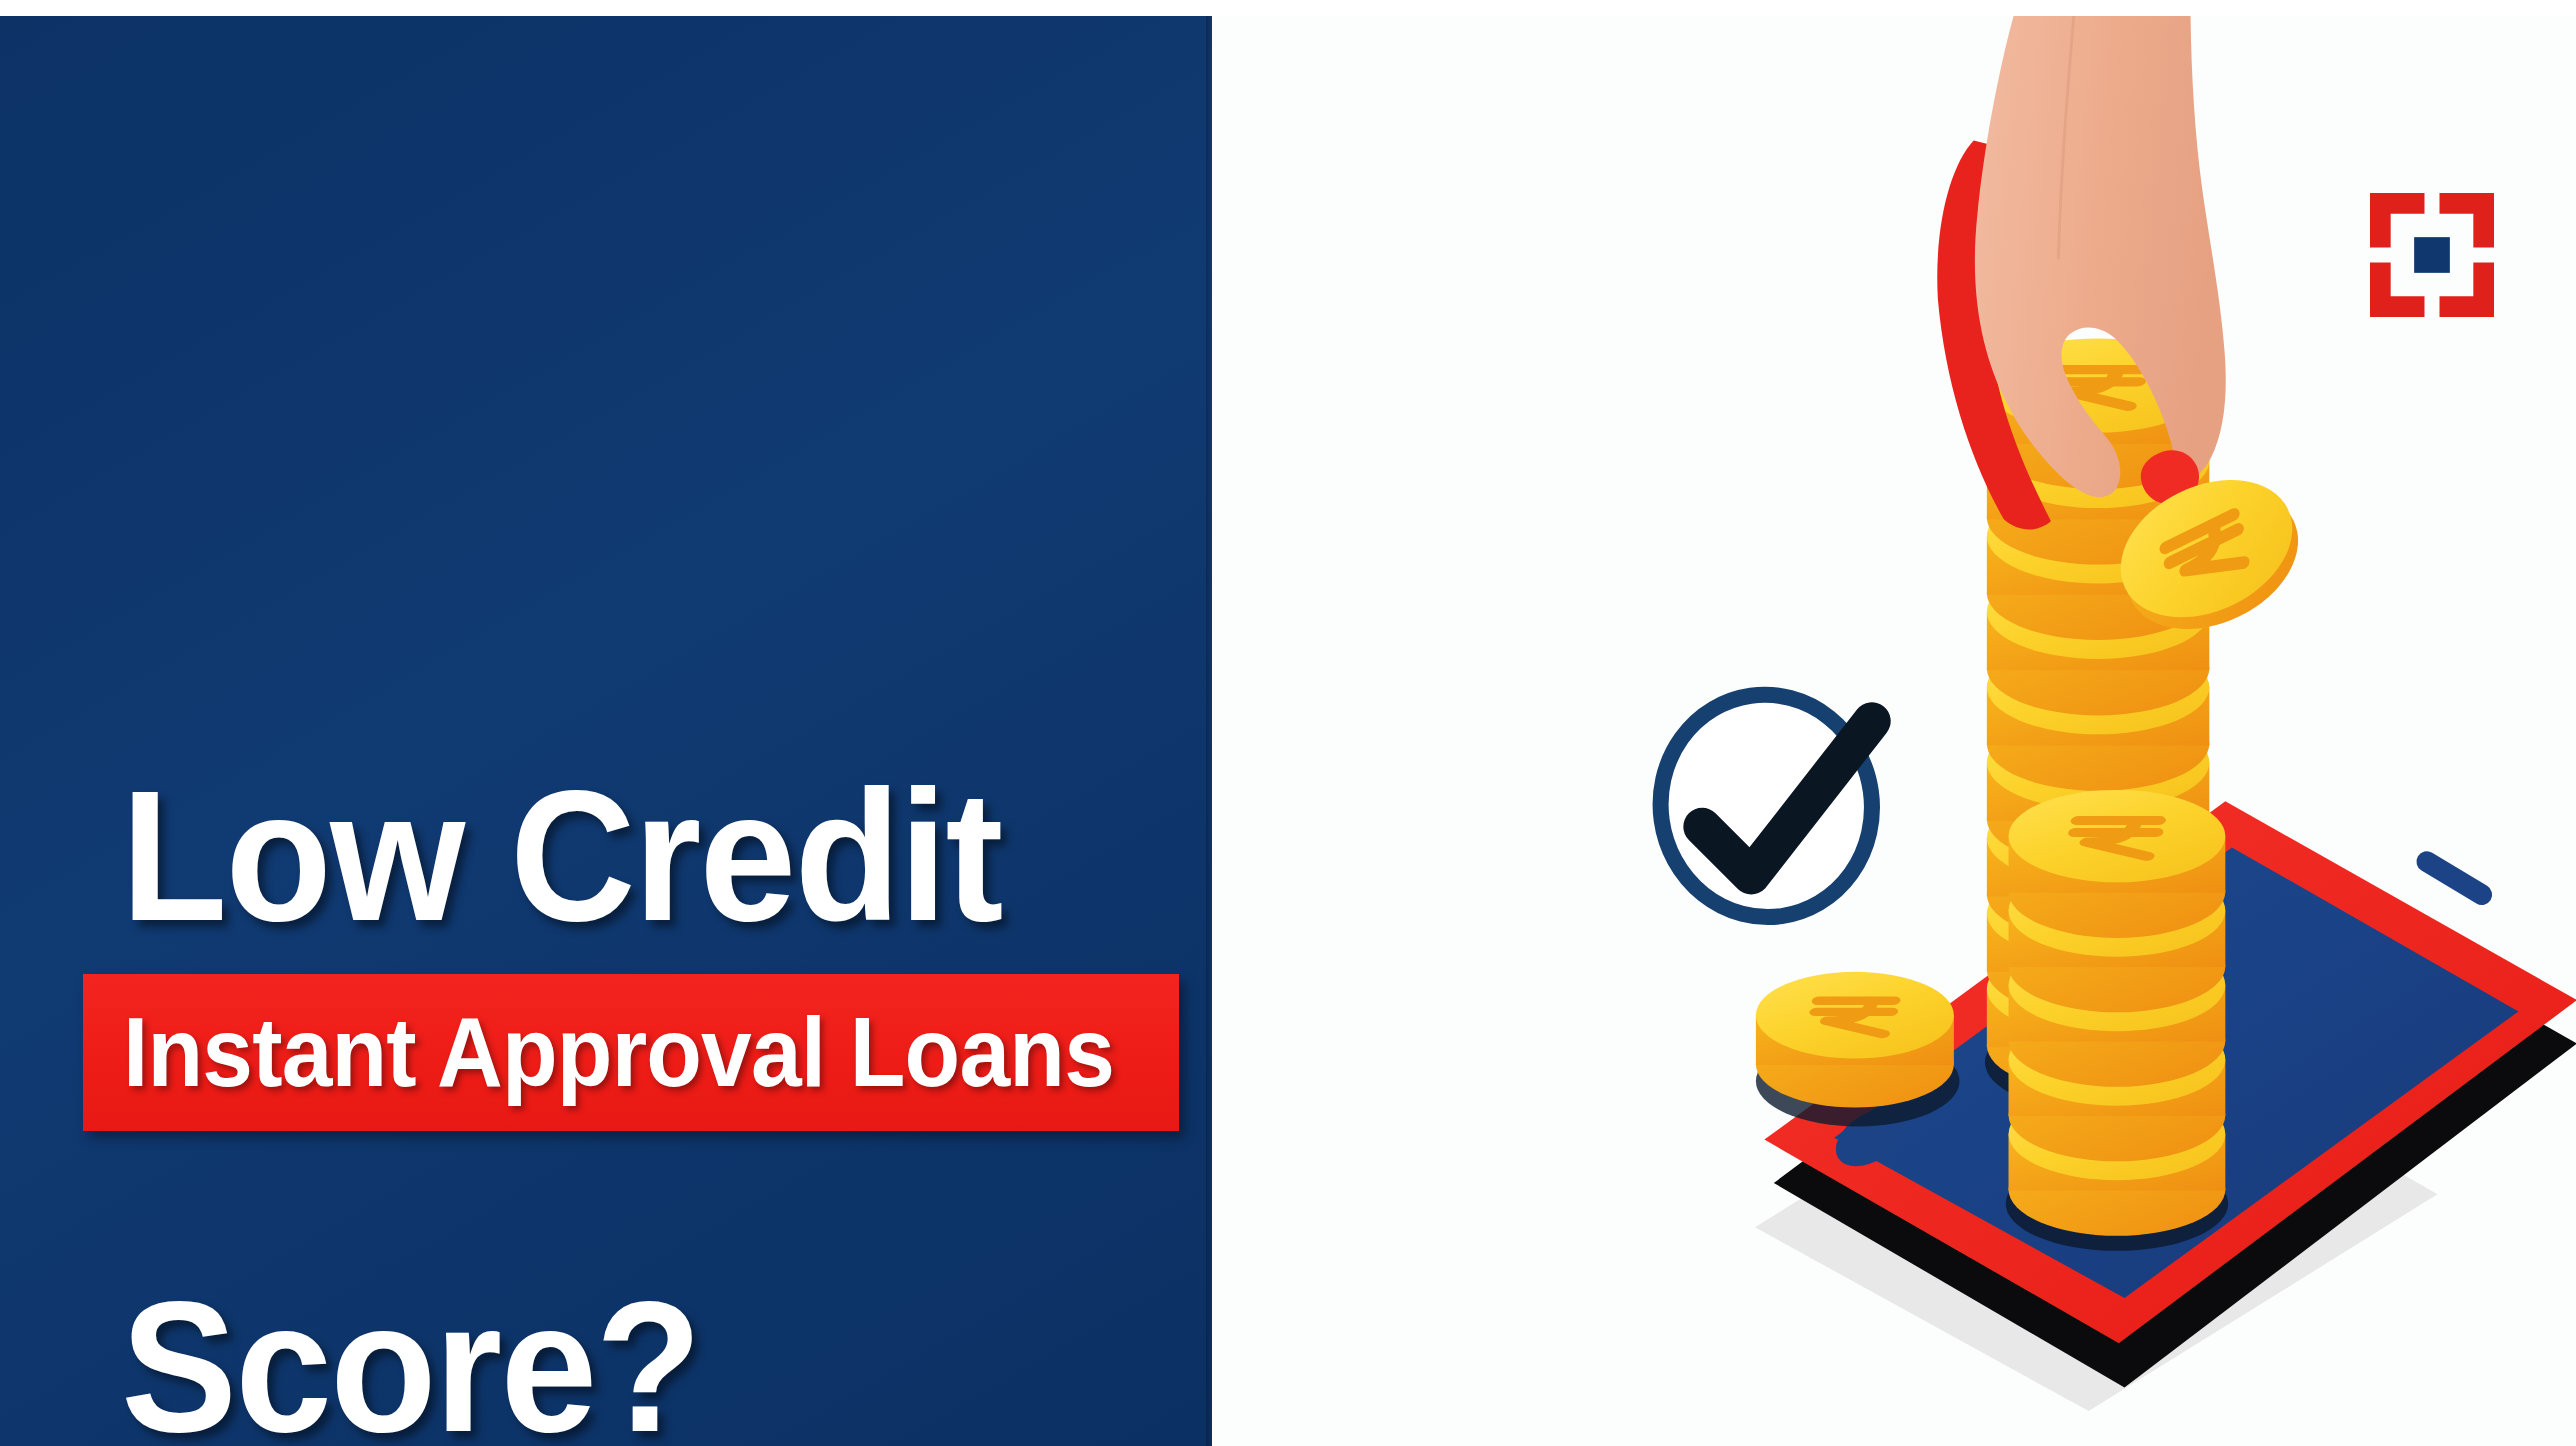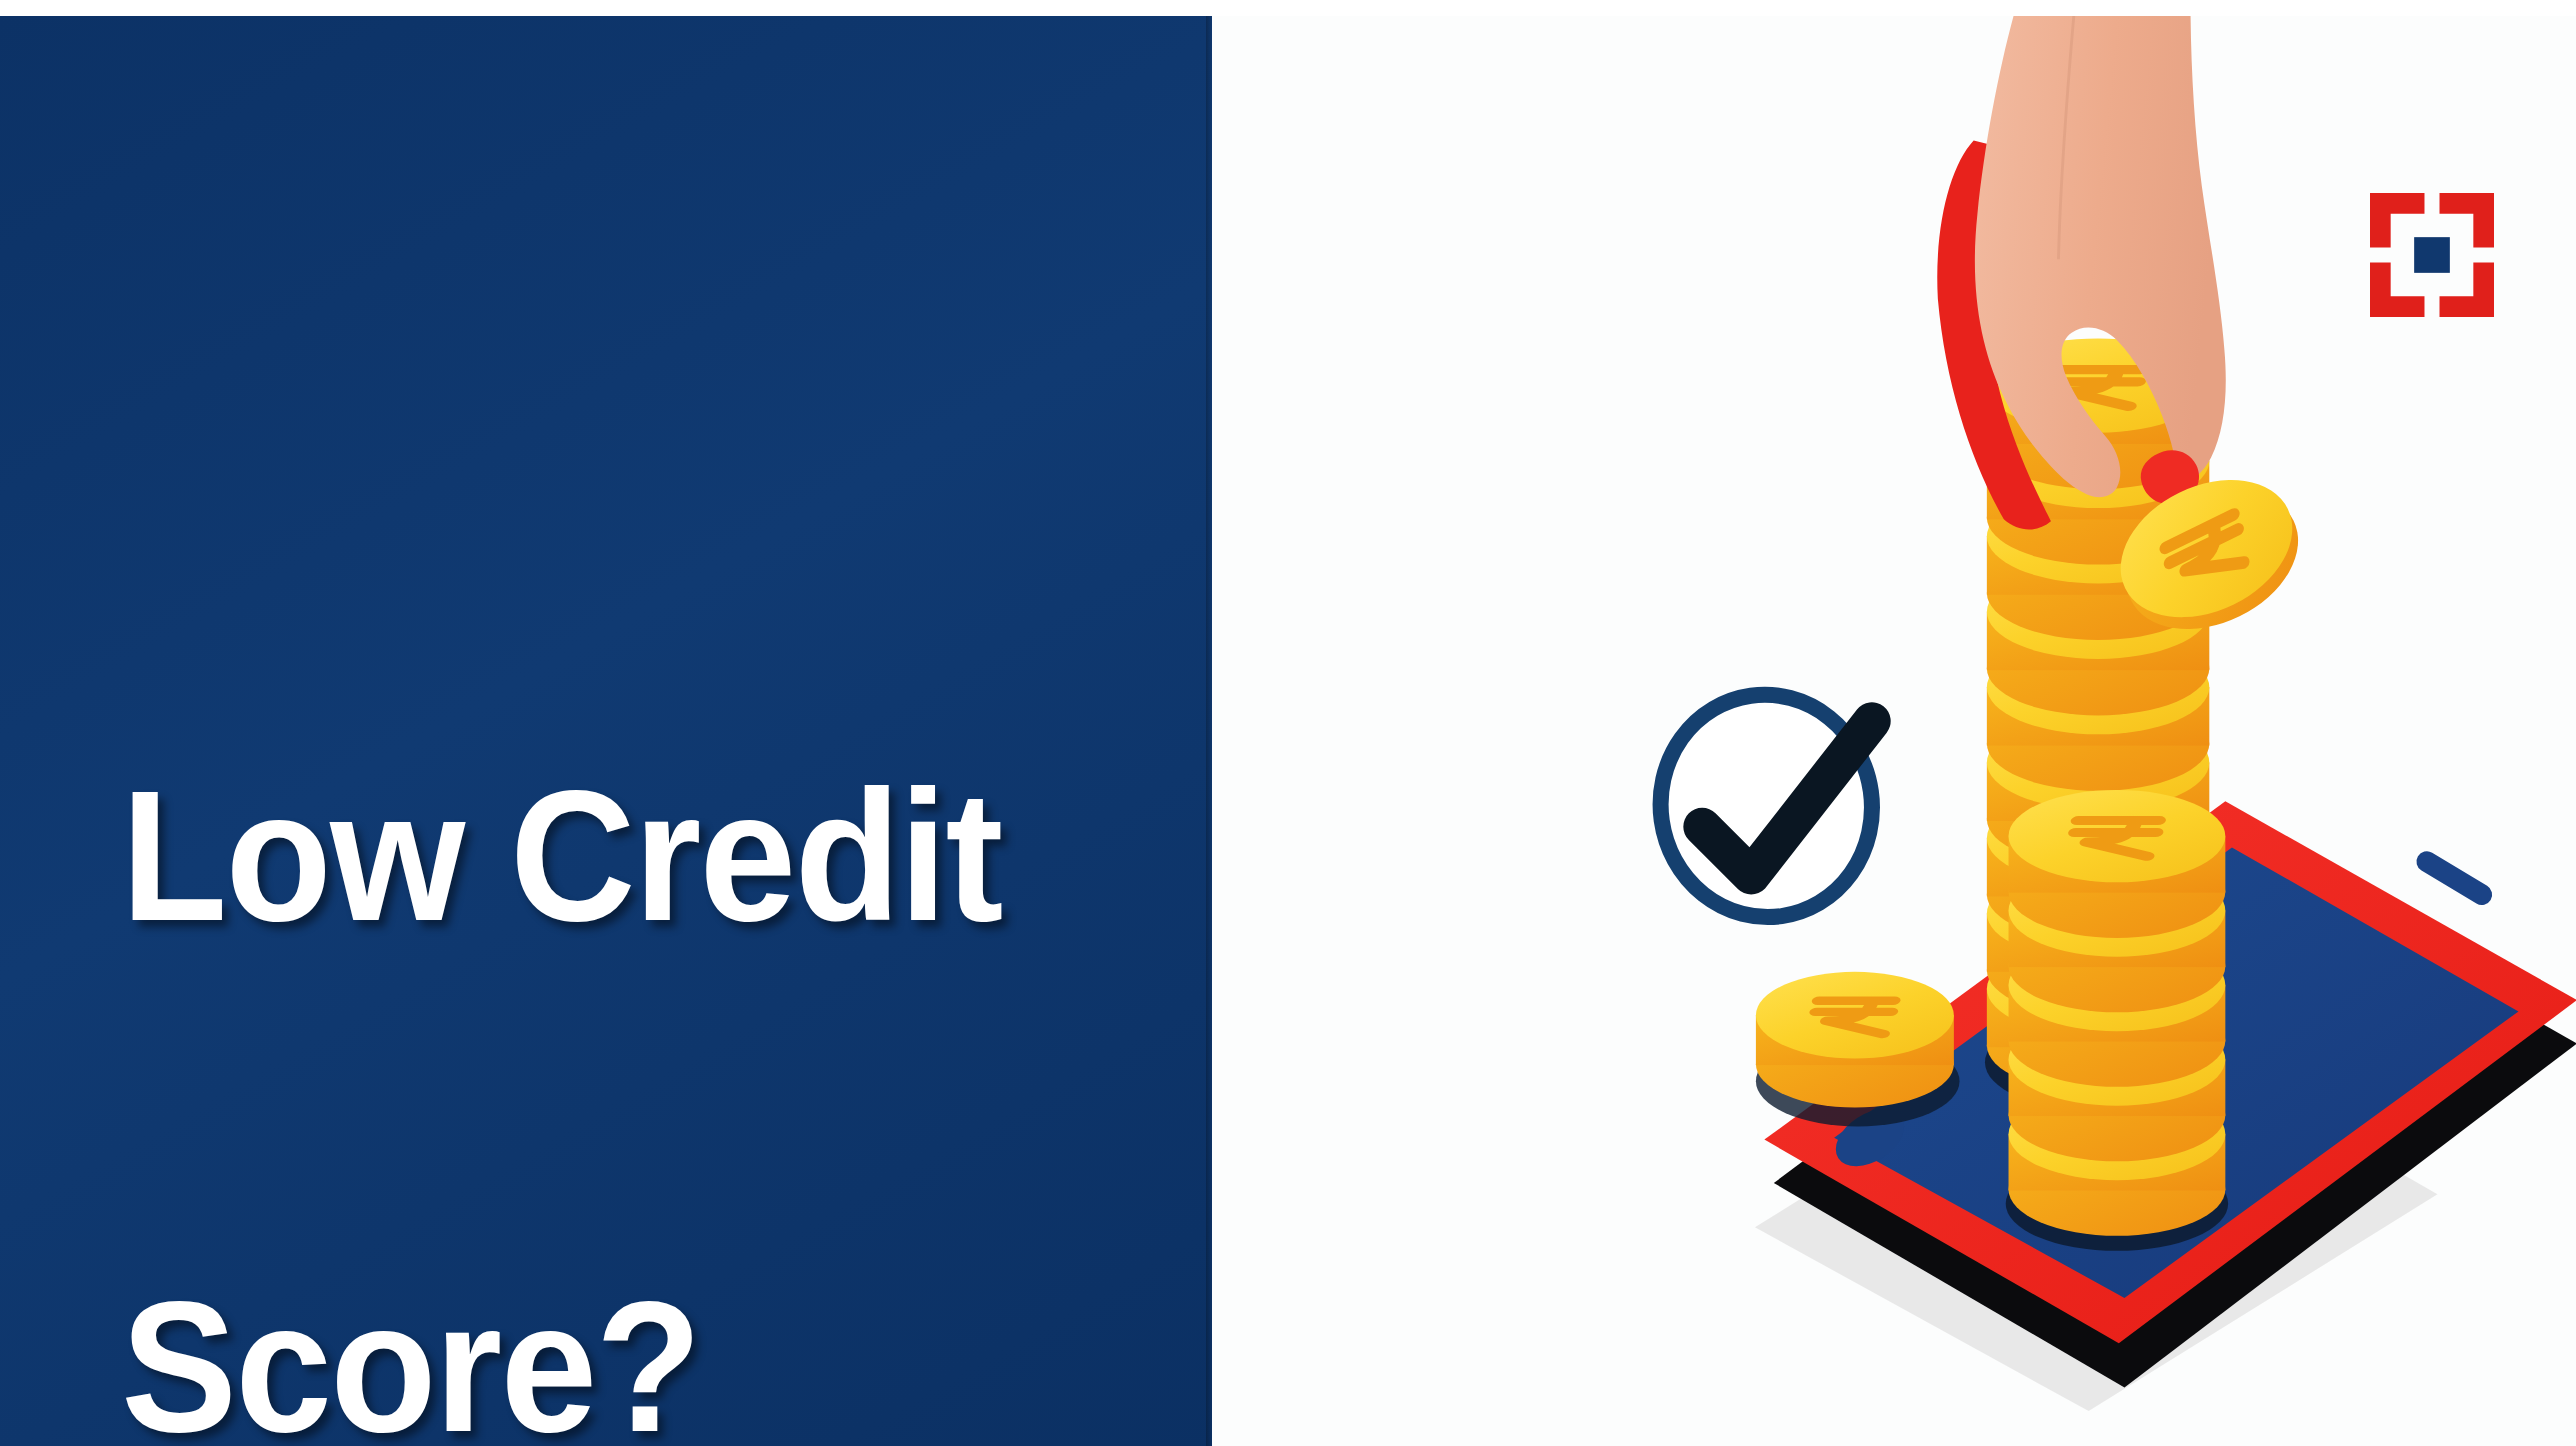--- a/index.html
+++ b/index.html
@@ -105,20 +105,23 @@
 
 <div id="stage">
 
   <div id="left-panel">
 
     <div class="headline">
       <span class="line">Low Credit</span>
       <span class="line">Score?</span>
     </div>
 
+    <div id="red-banner">
+      <span id="banner-text">Instant Approval Loans</span>
+    </div>
 
   </div>
 
   <div id="right-panel">
 
     <div id="brand-logo">
       <svg width="124" height="124" viewBox="0 0 132 132">
 
         <path d="M0,0 H58 V22 H22 V58 H0 Z" fill="#e0201b"></path>
 

